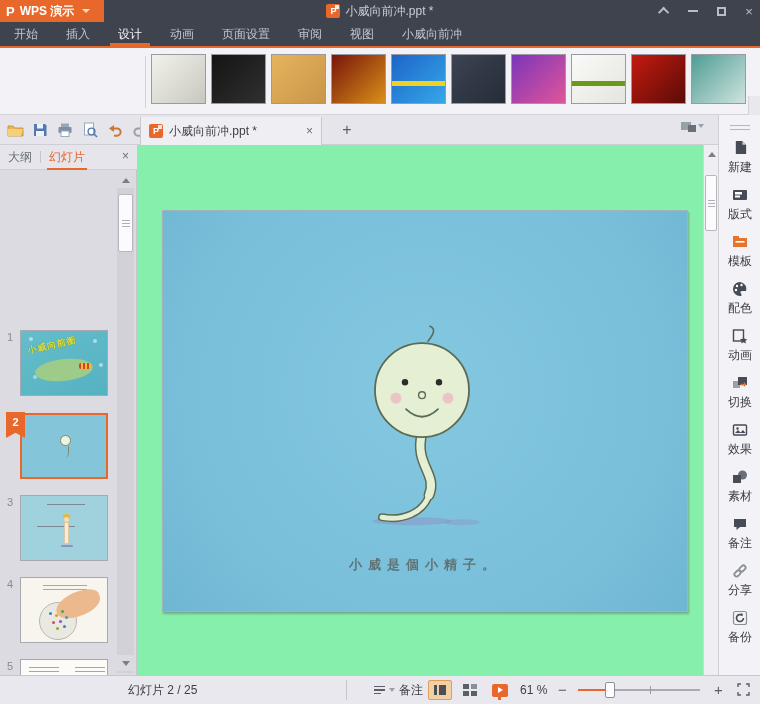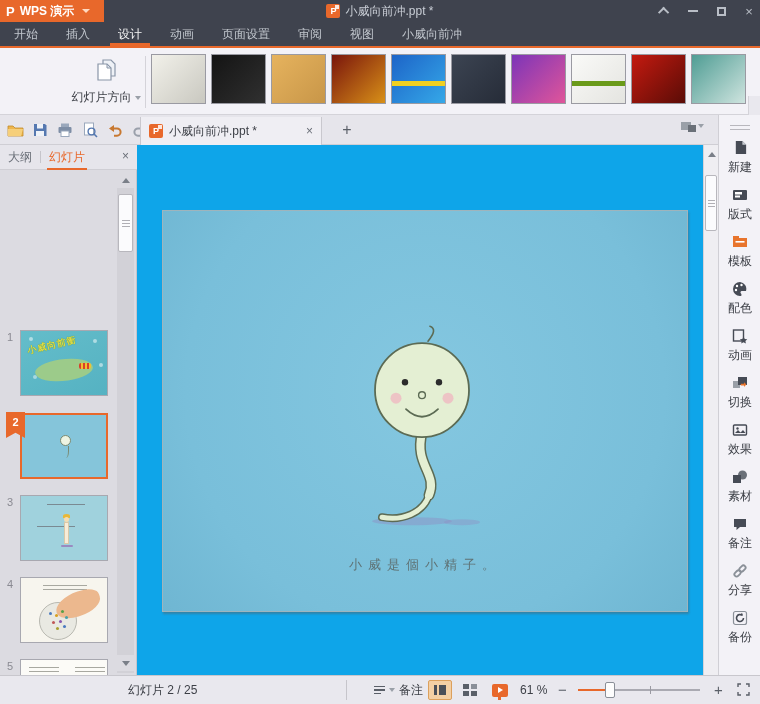--- a/index.html
+++ b/index.html
@@ -116,21 +116,21 @@
   
   .lp-scroll { position:absolute; right:2px; top:27px; width:17px; height:501px; background:#d2d1d7; }
   .lp-up, .lp-dn { position:absolute; left:0; width:17px; height:16px; background:#dcdbe1; display:flex; align-items:center; justify-content:center; }
   .lp-up { top:0; } .lp-dn { bottom:2px; }
   .tri-up { width:0; height:0; border-left:4px solid transparent; border-right:4px solid transparent; border-bottom:5px solid #7a7f88; }
   .tri-dn { width:0; height:0; border-left:4px solid transparent; border-right:4px solid transparent; border-top:5px solid #7a7f88; }
   .lp-thumbbar { position:absolute; left:1px; top:22px; width:15px; height:58px; background:#fbfbfd; border:1px solid #b8b7bd; border-radius:2px; display:flex; flex-direction:column; gap:2px; align-items:center; justify-content:center; }
   .lp-thumbbar i { width:8px; height:1px; background:#b0afb5; }
 
   
-  .workspace { position:absolute; left:137px; top:145px; width:566px; height:530px; background:#0ea5e9; }
+  .workspace { position:absolute; left:137px; top:145px; width:566px; height:530px; background:#86efac;font-weight:bold; }
   .slide { position:absolute; left:25px; top:65px; width:526px; height:402px; background:radial-gradient(circle at 50% 45%, #84c7e0, #79bfda 70%, #6fb6d2); border:1px solid #9fb4bc; box-shadow:1px 2px 2px rgba(90,90,90,.45); }
   .sperm { position:absolute; left:50%; top:38%; transform:translate(-50%,-18%); }
   .slide-caption { position:absolute; left:0; right:0; top:345px; text-align:center; font-size:13px; letter-spacing:6px; color:#5f7274; }
   .ws-scroll { position:absolute; left:703px; top:145px; width:15px; height:530px; background:#efeef2; border-left:1px solid #d4d3d9; }
   .ws-up { position:absolute; left:0; top:2px; width:15px; height:14px; display:flex; align-items:center; justify-content:center; }
   .ws-thumb { position:absolute; left:1px; top:30px; width:12px; height:56px; background:#fbfbfd; border:1px solid #b8b7bd; border-radius:2px; display:flex; flex-direction:column; gap:2px; align-items:center; justify-content:center; }
   .ws-thumb i { width:7px; height:1px; background:#b0afb5; }
 
   
   .rsidebar { position:absolute; left:718px; top:115px; width:42px; height:560px; background:#f3f2f7; border-left:1px solid #d0cfd5; }
@@ -205,31 +205,20 @@
         <div class="menu-tab">动画</div>
         <div class="menu-tab">页面设置</div>
         <div class="menu-tab">审阅</div>
         <div class="menu-tab">视图</div>
         <div class="menu-tab">小威向前冲</div>
       </div>
   </div>
   <div class="orange-rule"></div>
 
   <div class="ribbon">
-    <div class="rb-btn rb-orient">
-      <svg width="26" height="26" viewBox="0 0 26 26">
-        <path d="M10 3h8l4 4v12H10z" fill="#eef1f6" stroke="#8a96a8" stroke-width="1.2"></path>
-        <path d="M5 7h9l4 4v12H5z" fill="#fff" stroke="#8a96a8" stroke-width="1.2"></path>
-        <path d="M14 7l4 4h-4z" fill="#dfe5ee" stroke="#8a96a8" stroke-width="1"></path>
-      </svg>
-      <span class="lbl">
-          <span>幻灯片方向</span>
-          <span class="caret-dn"></span>
-        </span>
-    </div>
     <div class="rb-divider"></div>
     <div class="tpl-strip">
         <div class="tpl" style="background: linear-gradient(135deg, rgb(242, 241, 234), rgb(201, 200, 192));"></div>
         <div class="tpl" style="background: linear-gradient(135deg, rgb(20, 20, 20), rgb(48, 48, 48));"></div>
         <div class="tpl" style="background: linear-gradient(135deg, rgb(230, 179, 94), rgb(200, 150, 72));"></div>
         <div class="tpl" style="background: linear-gradient(135deg, rgb(122, 21, 12), rgb(216, 144, 24));"></div>
         <div class="tpl" style="background: linear-gradient(135deg, rgb(29, 100, 200), rgb(53, 168, 232));">
           <div class="tpl-stripe" style="background: rgb(240, 208, 32);"></div>
         </div>
         <div class="tpl" style="background: linear-gradient(135deg, rgb(60, 68, 82), rgb(38, 44, 56));"></div>

